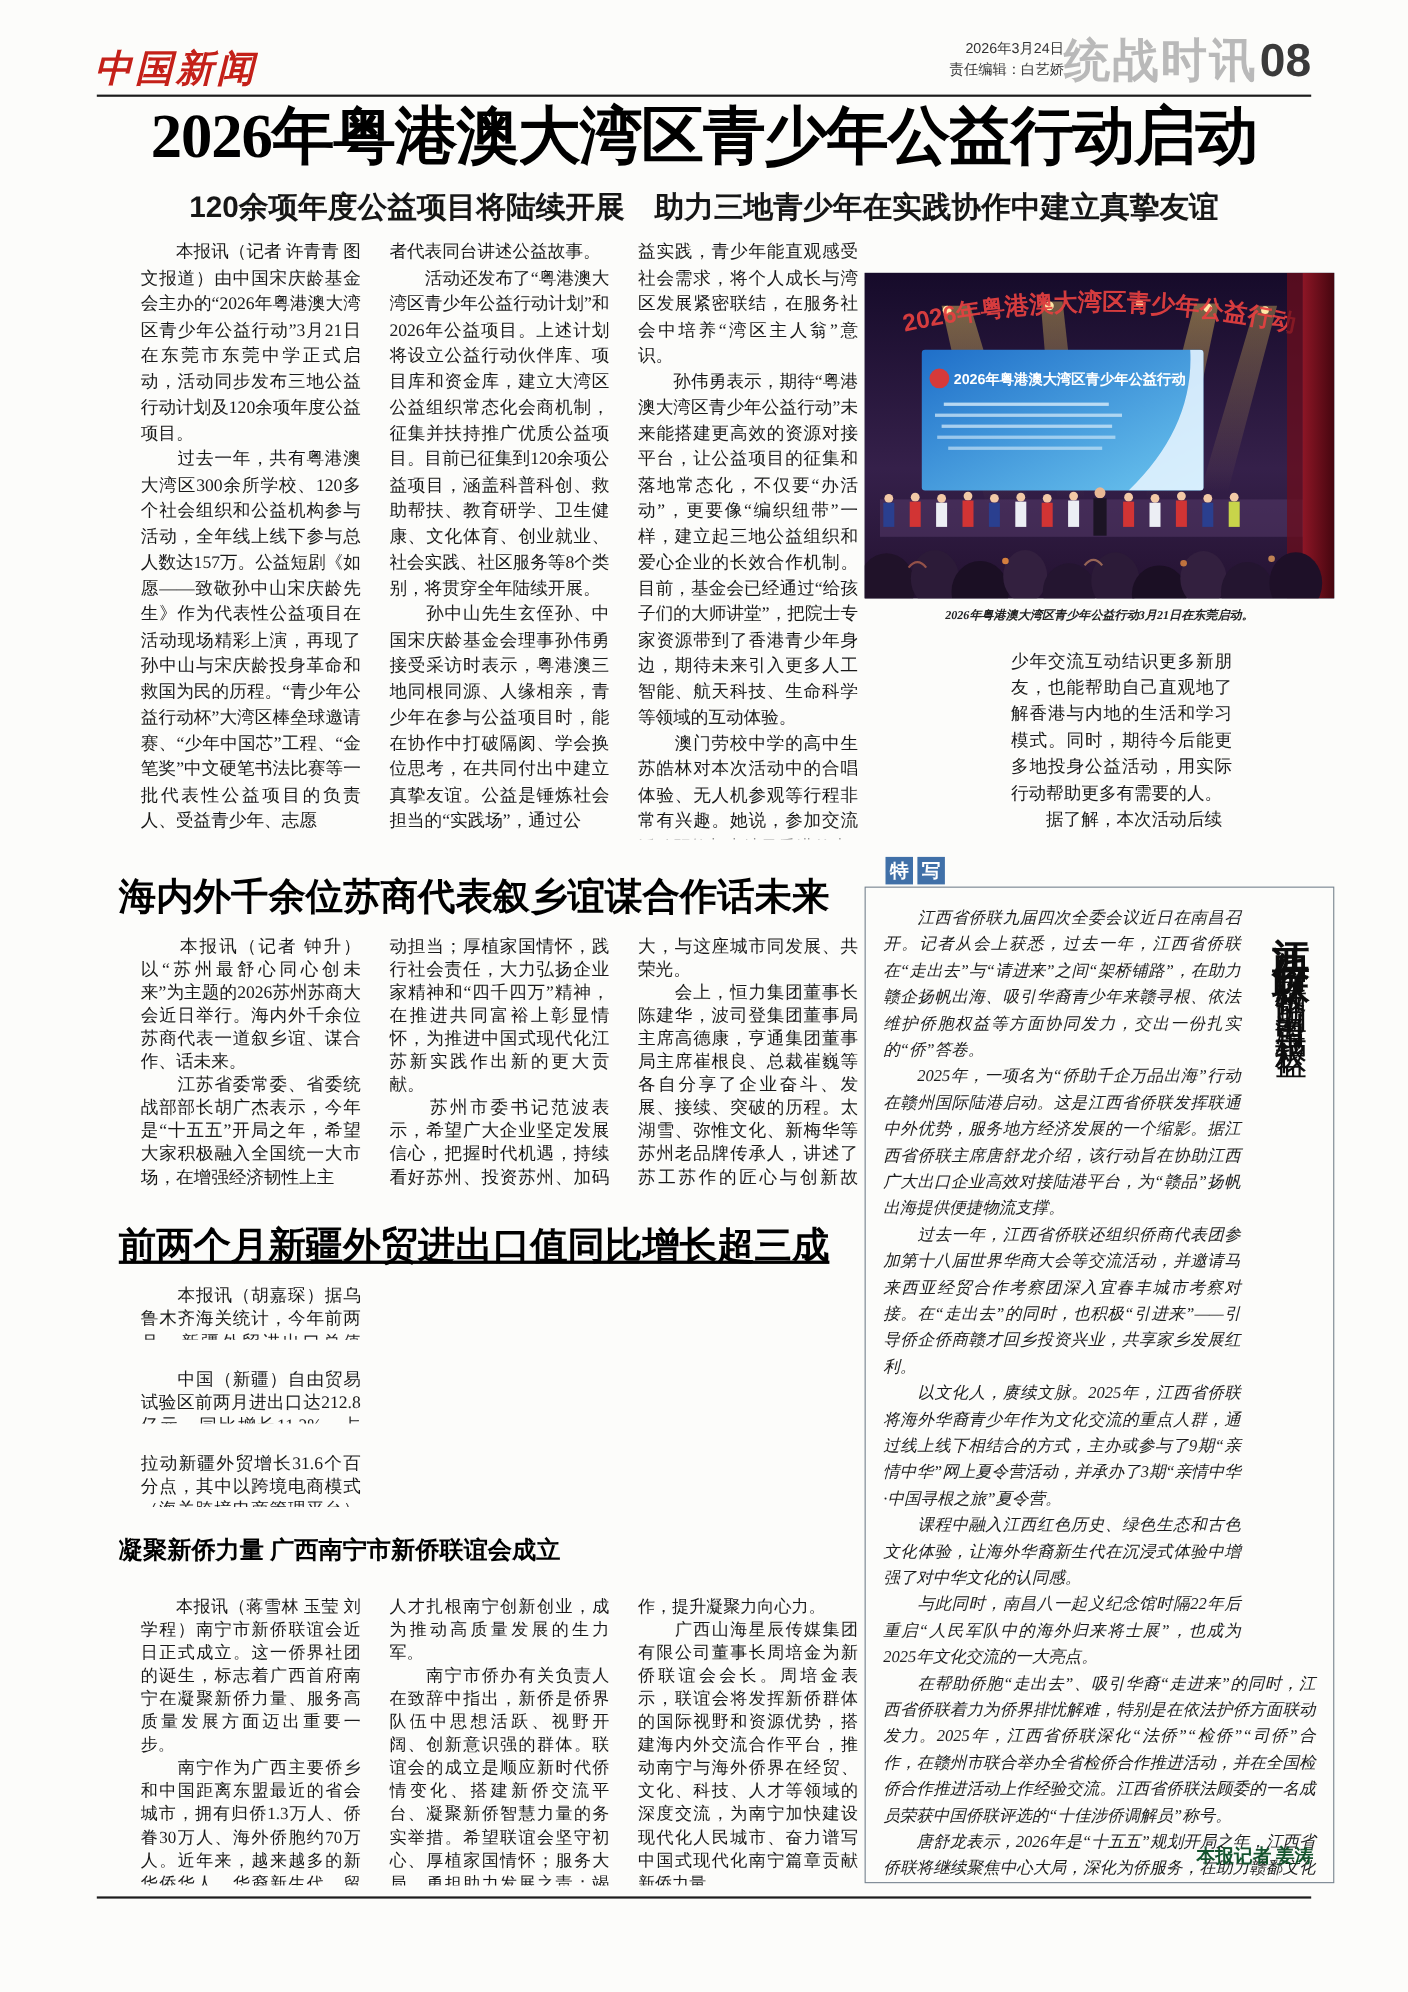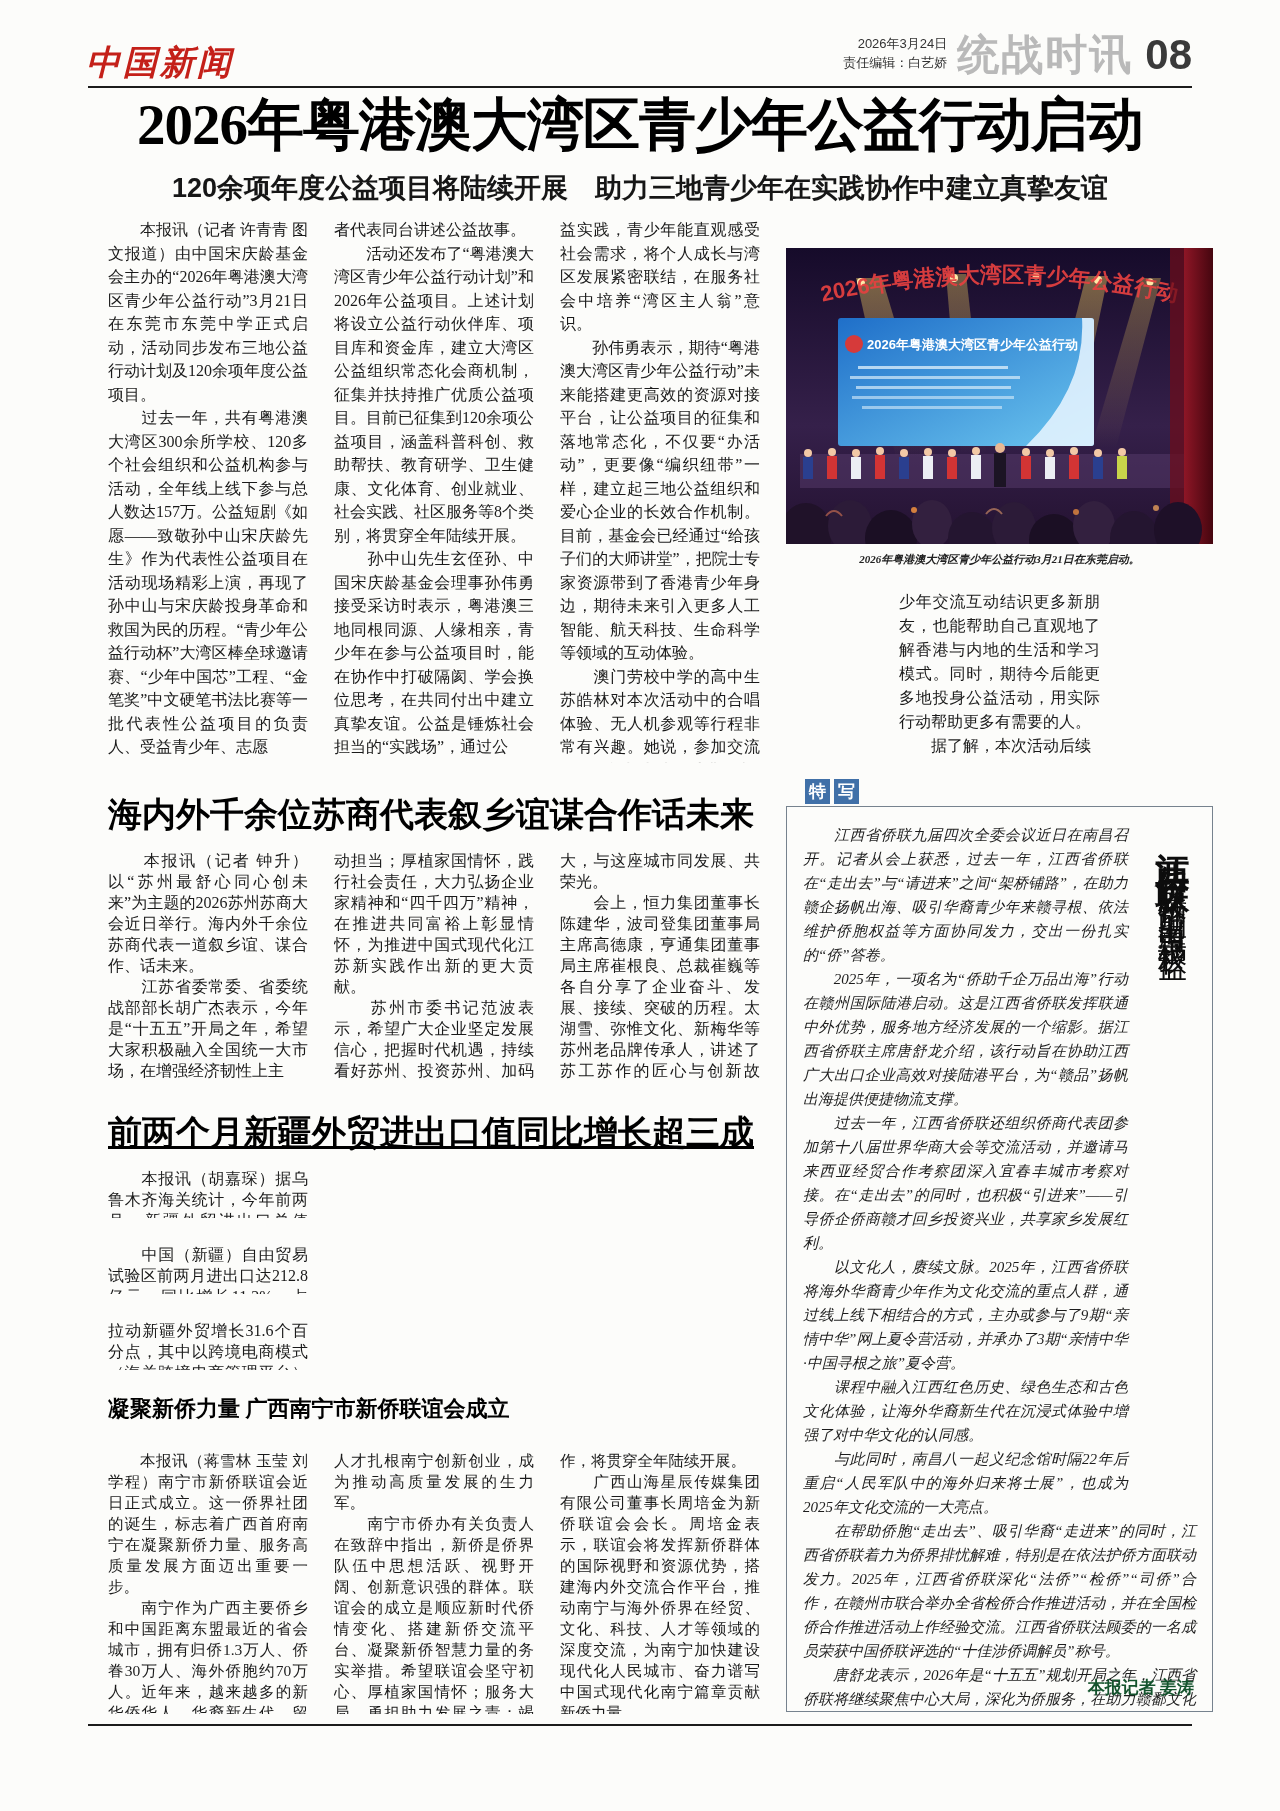--- a/index.html
+++ b/index.html
@@ -2,34 +2,34 @@
 <html><head>
 <meta charset="utf-8">
 <style>
   html,body{margin:0;padding:0;background:#e8e8e8;}
   .page{position:relative;width:1280px;height:1811px;background:#fcfcfa;margin:0 auto;
         font-family:"Liberation Serif","DejaVu Serif",serif;color:#141414;overflow:hidden;}
   .abs{position:absolute;}
   
   .logo{left:86px;top:40px;font-size:34px;font-weight:700;font-style:italic;
         color:#c42019;letter-spacing:3px;font-family:"DejaVu Serif",serif;}
-  .hdr-right{right:88px;top:34px;display:flex;align-items:flex-end;gap:10px;}
+  .hdr-right{right:88px;top:34px;display:flex;align-items:flex-end;}
   .hdr-meta{text-align:right;font-size:13px;line-height:19px;color:#333;
             font-family:"Liberation Sans","DejaVu Sans",sans-serif;padding-bottom:4px;}
   .hdr-section{font-size:42px;font-weight:800;color:#b9b9b9;letter-spacing:2px;
                font-family:"Liberation Sans","DejaVu Sans",sans-serif;line-height:1;}
   .hdr-pageno{font-size:42px;font-weight:800;color:#3a3a3a;line-height:1;
               font-family:"Liberation Sans","DejaVu Sans",sans-serif;margin-left:2px;}
   .rule{background:#1c1c1c;}
   
   .lead-headline{left:88px;top:94px;width:1104px;text-align:center;font-size:57px;
                  font-weight:900;letter-spacing:-1px;color:#000;line-height:1.1;}
   .lead-sub{left:88px;top:170px;width:1104px;text-align:center;font-size:27px;font-weight:600;
             color:#161616;font-family:"Liberation Sans","DejaVu Sans",sans-serif;}
-  .colrow{display:flex;gap:26px;}
+  .colrow{display:flex;gap:26px;margin-left:20px;}
   .ncol{white-space:pre-wrap;text-align:justify;overflow:hidden;color:#1a1a1a;}
   .lead-left{left:108px;top:218px;width:652px;height:545px;}
   .lead-left .ncol{width:200px;height:545px;font-size:16px;line-height:23.5px;}
   .photo{left:786px;top:248px;width:427px;height:296px;background:#120a24;overflow:hidden;}
   .caption{left:786px;top:552px;width:427px;text-align:center;font-size:11px;
            font-style:italic;font-weight:700;color:#222;}
   .lead-tail{left:786px;top:590px;width:427px;height:172px;justify-content:center;}
   .lead-tail .ncol{width:201px;height:172px;font-size:16px;line-height:24px;}
   
   .sub-headline{font-size:34px;font-weight:900;color:#000;white-space:nowrap;letter-spacing:0;}
@@ -224,21 +224,21 @@
     <div class="ncol">拉动新疆外贸增长31.6个百分点，其中以跨境电商模式（海关跨境电商管理平台）出口同比增长142.7%。
 　　新疆民营企业进出口同比增长38.1%，对外贸整体贡献率达97.4%；外商投资企业增速最快，进出口同比增长351.4%。</div>
   </div>
 
   <div class="abs sub-headline a4-h">凝聚新侨力量 广西南宁市新侨联谊会成立</div>
   <div class="abs a4-b colrow">
     <div class="ncol">　　本报讯（蒋雪林 玉莹 刘学程）南宁市新侨联谊会近日正式成立。这一侨界社团的诞生，标志着广西首府南宁在凝聚新侨力量、服务高质量发展方面迈出重要一步。
 　　南宁作为广西主要侨乡和中国距离东盟最近的省会城市，拥有归侨1.3万人、侨眷30万人、海外侨胞约70万人。近年来，越来越多的新华侨华人、华裔新生代、留学归国人员及海外高层次</div>
     <div class="ncol">人才扎根南宁创新创业，成为推动高质量发展的生力军。
 　　南宁市侨办有关负责人在致辞中指出，新侨是侨界队伍中思想活跃、视野开阔、创新意识强的群体。联谊会的成立是顺应新时代侨情变化、搭建新侨交流平台、凝聚新侨智慧力量的务实举措。希望联谊会坚守初心、厚植家国情怀；服务大局，勇担助力发展之责；竭诚服务，打造温馨侨界之家；团结协</div>
-    <div class="ncol">作，将贯穿全年陆续开展。
+    <div class="ncol">作，提升凝聚力向心力。
 　　广西山海星辰传媒集团有限公司董事长周培金为新侨联谊会会长。周培金表示，联谊会将发挥新侨群体的国际视野和资源优势，搭建海内外交流合作平台，推动南宁与海外侨界在经贸、文化、科技、人才等领域的深度交流，为南宁加快建设现代化人民城市、奋力谱写中国式现代化南宁篇章贡献新侨力量。</div>
   </div>
 
   <div class="abs feature-tag">
     <div class="tag-chip">特</div>
     <div class="tag-chip">写</div>
   </div>
   <div class="abs feature-box">
     <div class="feature-vtitle">
       <span class="vt1">江西侨联</span><span class="vt2">『架桥铺路』</span><span class="vt3">助出海引寻根护权益</span>

